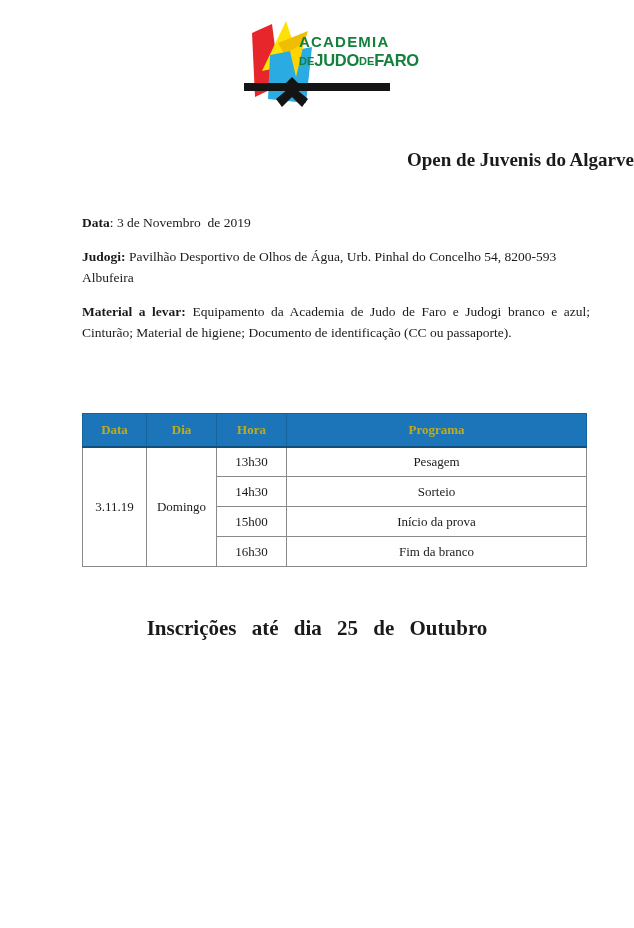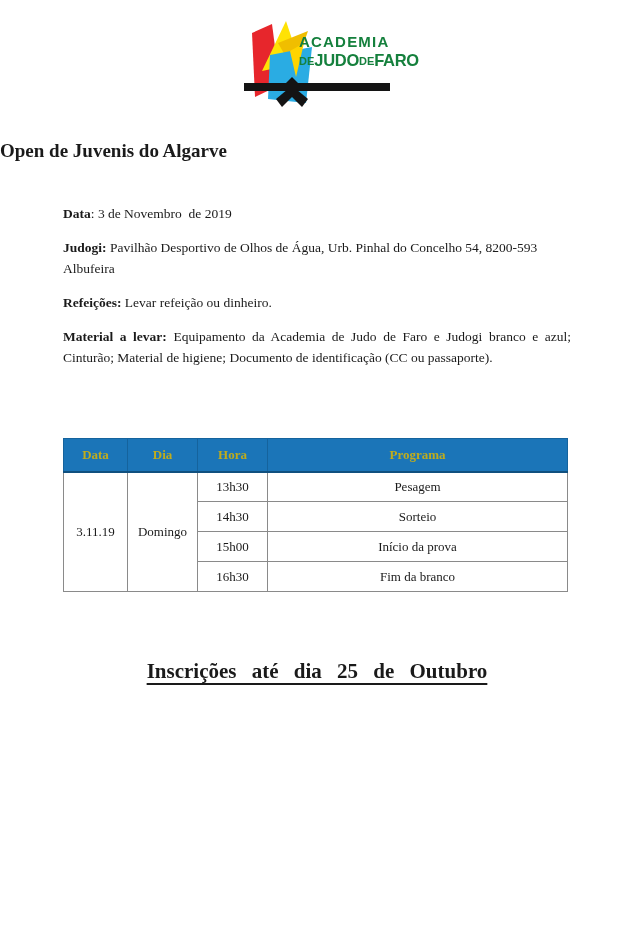--- a/index.html
+++ b/index.html
@@ -25,28 +25,28 @@
     font-family: "Liberation Sans", sans-serif;
     font-weight: bold; color: #15803d;
     text-align: left; line-height: 1;
   }
   .logo-line1 { font-size: 15px; letter-spacing: 1.2px; }
   .logo-line2 { font-size: 16.5px; letter-spacing: -0.3px; margin-top: 3px; white-space: nowrap; }
   .logo-de { font-size: 11px; vertical-align: 1px; letter-spacing: 0; }
 
   
   .title {
-    margin-top: 27px;
-    text-align: left;
+    margin-top: 36px;
+    text-align: right;
     font-size: 19px;
     font-weight: bold;
   }
 
   
-  .content { margin: 0 63px; width: 508px; }
+  .content { margin: 0 82px; width: 508px; }
   .para {
     font-size: 13.5px;
     line-height: 21px;
     margin: 0 0 13px 0;
     white-space: pre-wrap;
   }
   .para.first { margin-top: 41px; }
   .para b { font-weight: bold; }
   .para.justify { text-align: justify; }
 
@@ -76,25 +76,24 @@
     text-align: center;
     font-size: 13px;
     height: 30px;
     background: #ffffff;
   }
   td.merged { font-size: 15.5px; background: #ffffff; }
   td.shaded { background: #e7e7e7; }
 
   
   .footer-heading {
-    margin-top: 67px;
+    margin-top: 49px;
     text-align: center;
     font-size: 21px;
     font-weight: bold;
-    text-decoration: underline;
     text-decoration-thickness: 2px;
     text-underline-offset: 5px;
     word-spacing: 10px;
   }
 </style>
 </head>
 <body>
 
 <div class="page">
 
@@ -117,21 +116,20 @@
   </div>
 
   <h1 class="title">Open de Juvenis do Algarve</h1>
 
   <div class="content">
 
     <p class="para first"><b>Data</b><span>: 3 de Novembro  de 2019</span></p>
 
     <p class="para"><b>Judogi:</b><span> Pavilhão Desportivo de Olhos de Água, Urb. Pinhal do Concelho 54, 8200-593 Albufeira</span></p>
 
-    <p class="para"><b>Refeições:</b><span> Levar refeição ou dinheiro.</span></p>
 
     <p class="para justify"><b>Material a levar:</b><span> Equipamento da Academia de Judo de Faro e Judogi branco e azul; Cinturão; Material de higiene; Documento de identificação (CC ou passaporte).</span></p>
 
     <table class="schedule">
       <colgroup>
         <col class="c-data">
           <col class="c-dia">
           <col class="c-hora">
           <col class="c-prog">
       </colgroup>

